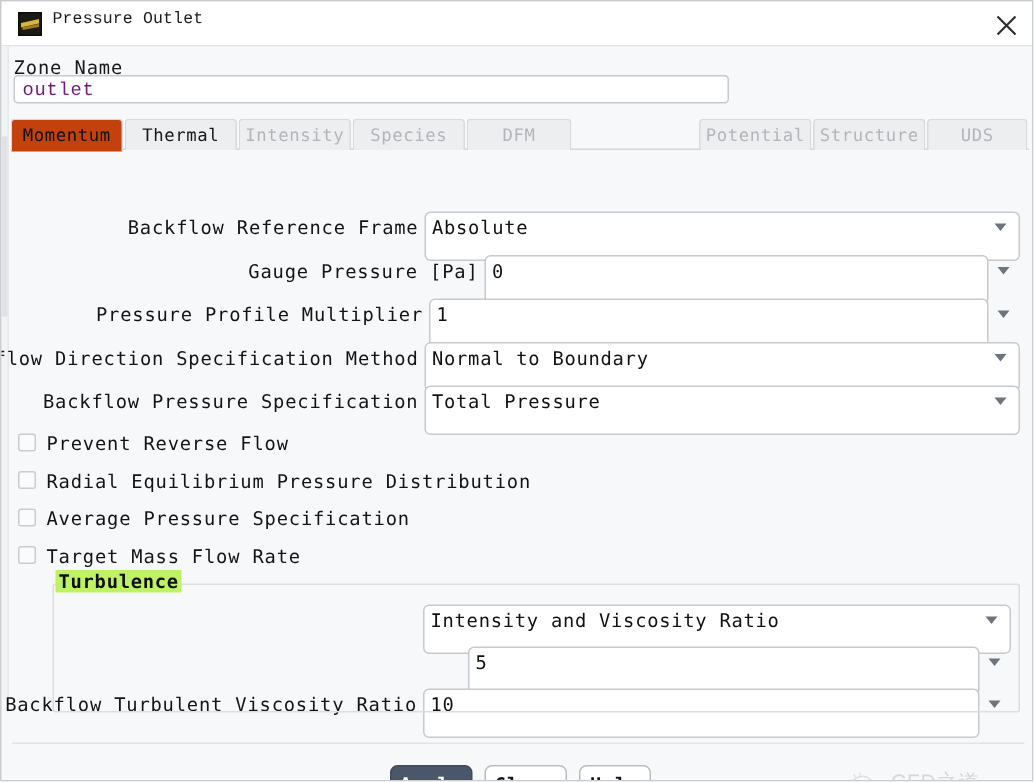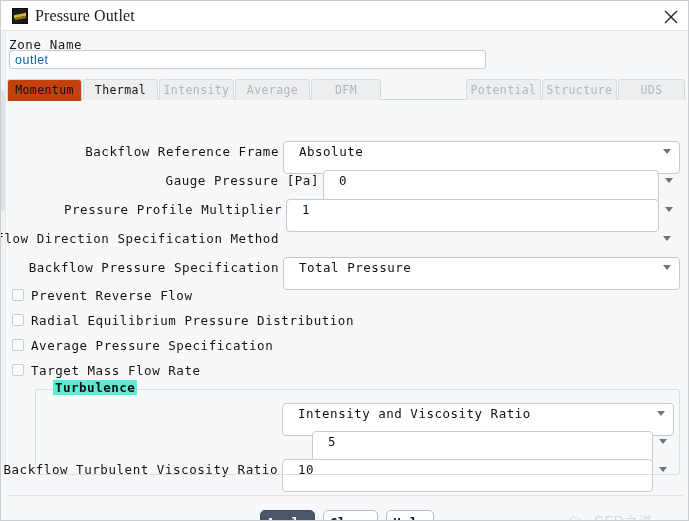--- a/index.html
+++ b/index.html
@@ -50,22 +50,22 @@
   .title-icon .g2 {
     position: absolute;
     left: 2px; top: 8px;
     width: 11px; height: 2px;
     background: #9c7d1e;
     transform: skewY(-10deg);
   }
   .title-text {
     position: absolute;
     left: 34px; top: 6px;
-    font-family: Liberation Serif, serif;
-    font-size: 16px;
+    font-family: Liberation Mono, monospace;
+    font-size: 11px;
     color: #1c1c1c;
     letter-spacing: 0.1px;
     white-space: nowrap;
   }
   .close-btn {
     position: absolute;
     right: 4px; top: 3px;
     width: 30px; height: 24px;
     cursor: pointer;
   }
@@ -106,23 +106,23 @@
   }
   .zone-input {
     position: absolute;
     left: 8px; top: 19px;
     width: 477px;
     height: 19px;
     background: #ffffff;
     border: 1px solid #c6c9cd;
     border-radius: 3px;
     box-sizing: border-box;
-    font-family: Liberation Sans, sans-serif;
-    font-size: 12.5px;
-    color: #0369a1;
+    font-family: Liberation Mono, monospace;
+    font-size: 12.5px;
+    color: #701a75;
     padding: 0 5px;
     letter-spacing: 0.5px;
     outline: none;
   }
 
   
   .tabstrip {
     position: absolute;
     left: 6px; top: 48px;
     width: 679px;
@@ -174,21 +174,21 @@
     position: absolute;
     top: 0;
     height: 33px;
     background: #ffffff;
     border: 1px solid #c6c9cd;
     border-radius: 4px;
     box-sizing: border-box;
     font-family: "DejaVu Sans Mono", monospace;
     font-size: 12.5px;
     color: #111;
-    padding: 0 15px;
+    padding: 0 4px;
     letter-spacing: 0.5px;
     line-height: 19px;
     white-space: nowrap;
     overflow: hidden;
     outline: none;
   }
   .field.combo { padding-right: 22px; }
   .arrow-in {
     position: absolute;
     top: 8px;
@@ -230,25 +230,24 @@
   }
 
   
   .group-title {
     position: absolute;
     left: 36px; top: 349px;
     font-size: 12.5px;
     font-weight: bold;
     color: #0f0f0f;
     letter-spacing: 0.5px;
-    background: #5eead4;
+    background: #bef264;
     padding: 0 2px;
     z-index: 3;
     white-space: nowrap;
-    margin-left: 16px;
   }
   .group-box {
     position: absolute;
     left: 34px; top: 358px;
     width: 645px;
     height: 86px;
     border: 1px solid #dcdfe2;
     border-radius: 2px;
     box-sizing: border-box;
     background: transparent;
@@ -330,21 +329,21 @@
       <div class="thumb"></div>
     </div>
 
     <div class="zone-label">Zone Name</div>
     <input class="zone-input" type="text" value="outlet" style="">
 
     <div class="tabstrip" id="tabstrip">
         <div class="tab active" style="left: 0px; width: 75px;">Momentum</div>
         <div class="tab enabled" style="left: 76px; width: 75px;">Thermal</div>
         <div class="tab" style="left: 152px; width: 75px;">Intensity</div>
-        <div class="tab" style="left: 228px; width: 75px;">Average</div>
+        <div class="tab" style="left: 228px; width: 75px;">Species</div>
         <div class="tab" style="left: 304px; width: 70px;">DFM</div>
         <div class="tab" style="left: 459px; width: 75px;">Potential</div>
         <div class="tab" style="left: 535px; width: 75px;">Structure</div>
         <div class="tab" style="left: 611px; width: 67px;">UDS</div>
       </div>
 
     <div class="form" id="form">
         <div class="row" style="top: 40px;">
           <div class="lbl" style="right: 411px;">Backflow Reference Frame</div>
           <div class="field combo" style="left: 282px; width: 397px;">Absolute</div>
@@ -361,20 +360,21 @@
         </div>
         <div class="row" style="top: 98px;">
           <div class="lbl" style="right: 408px;">Pressure Profile Multiplier</div>
           <div class="field" style="left: 285px; width: 373px;">1</div>
           <div class="arrow-out" style="left: 664px;">
             <div class="caret"></div>
           </div>
         </div>
         <div class="row" style="top: 127px;">
           <div class="lbl" style="right: 411px;">Backflow Direction Specification Method</div>
+          <div class="field combo" style="left: 282px; width: 397px;">Normal to Boundary</div>
           <div class="arrow-in" style="left: 662px;">
             <div class="caret"></div>
           </div>
         </div>
         <div class="row" style="top: 156px;">
           <div class="lbl" style="right: 411px;">Backflow Pressure Specification</div>
           <div class="field combo" style="left: 282px; width: 397px;">Total Pressure</div>
           <div class="arrow-in" style="left: 662px;">
             <div class="caret"></div>
           </div>

